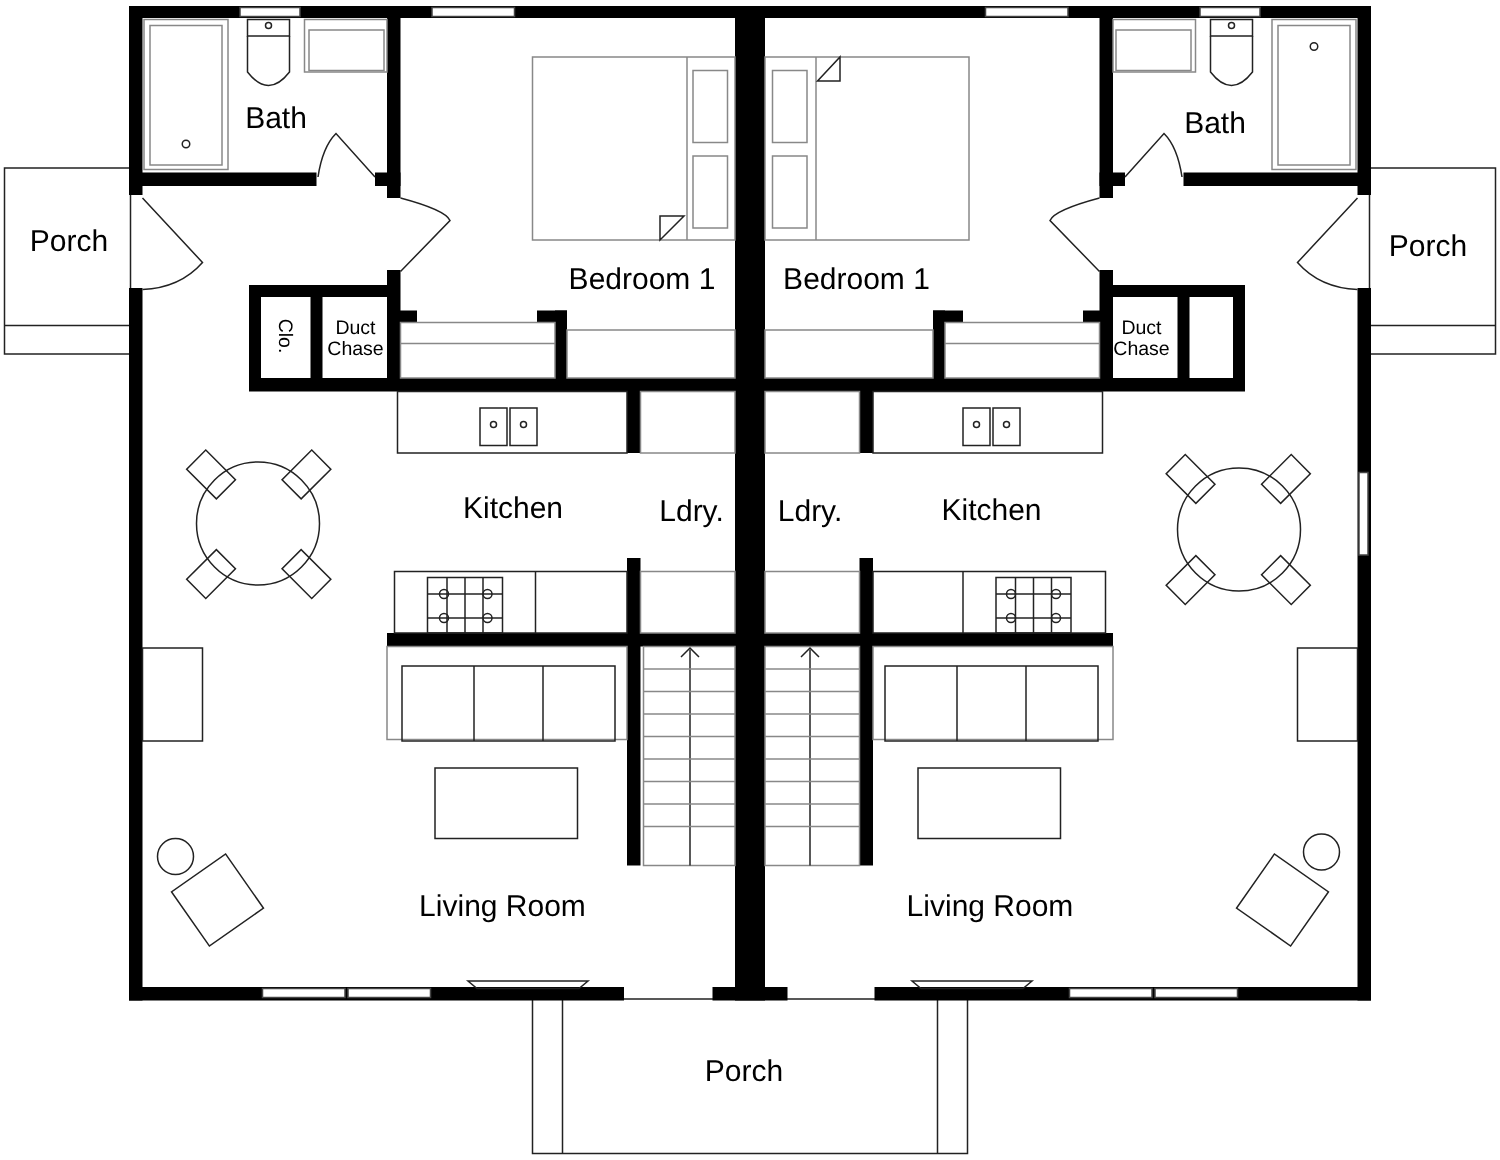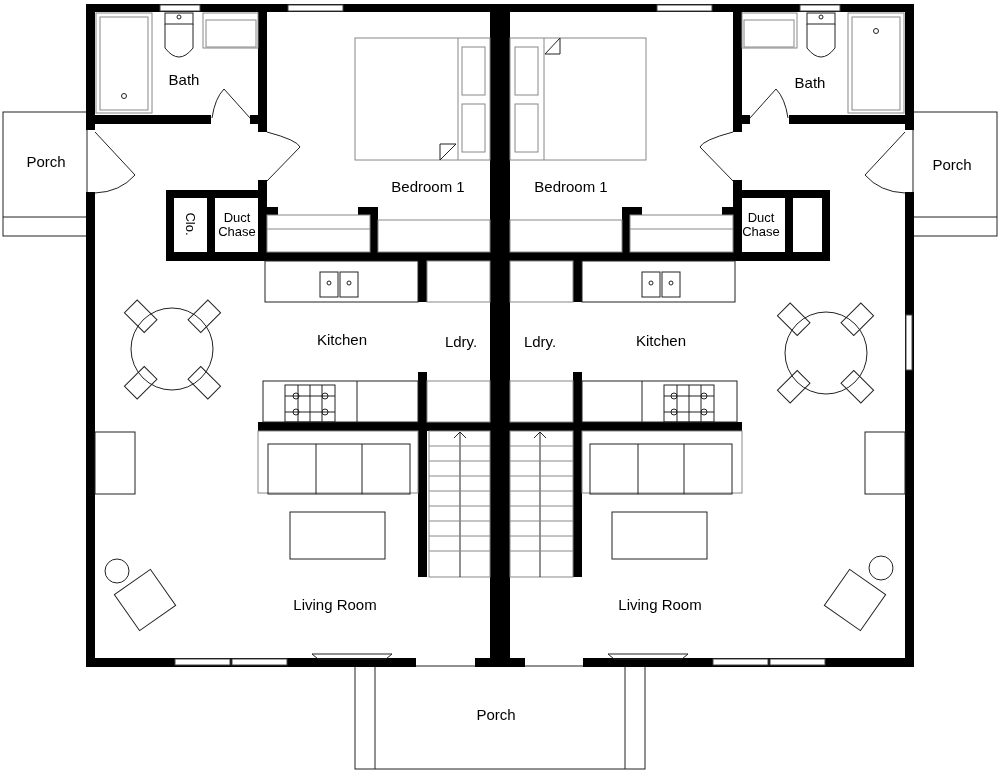--- a/index.html
+++ b/index.html
@@ -2,21 +2,21 @@
 <html><head>
 <meta charset="utf-8">
 <style>
   html,body{margin:0;padding:0;background:#fff;}
   body{width:1000px;height:773px;overflow:hidden;position:relative;font-family:"Liberation Sans",sans-serif;}
   svg{position:absolute;left:0;top:0;}
   .w{fill:#000;}
   .ln{fill:none;stroke:#222;stroke-width:1;}
   .lg{fill:none;stroke:#888;stroke-width:1;}
   .win{fill:#fff;stroke:#444;stroke-width:1;}
-  .lbl{position:absolute;font-size:15px;color:#000;white-space:nowrap;transform:translate(-50%,-50%);text-align:center;line-height:1.05;}
+  .lbl{position:absolute;font-size:20px;color:#000;white-space:nowrap;transform:translate(-50%,-50%);text-align:center;line-height:1.05;}
   .sm{font-size:13px;}
   .rot{transform:translate(-50%,-50%) rotate(90deg);}
 </style>
 </head>
 <body>
 
 <svg width="1000" height="773" viewBox="0 0 1000 773">
 
   <g>
     <rect x="3" y="112" width="84" height="124" class="ln"></rect>

